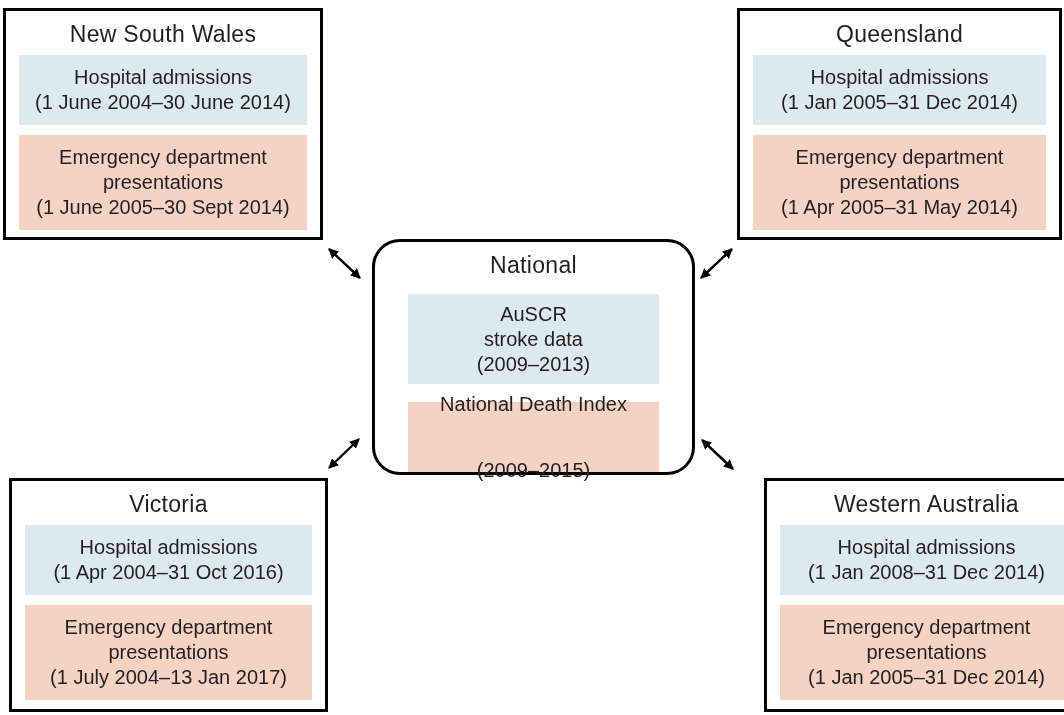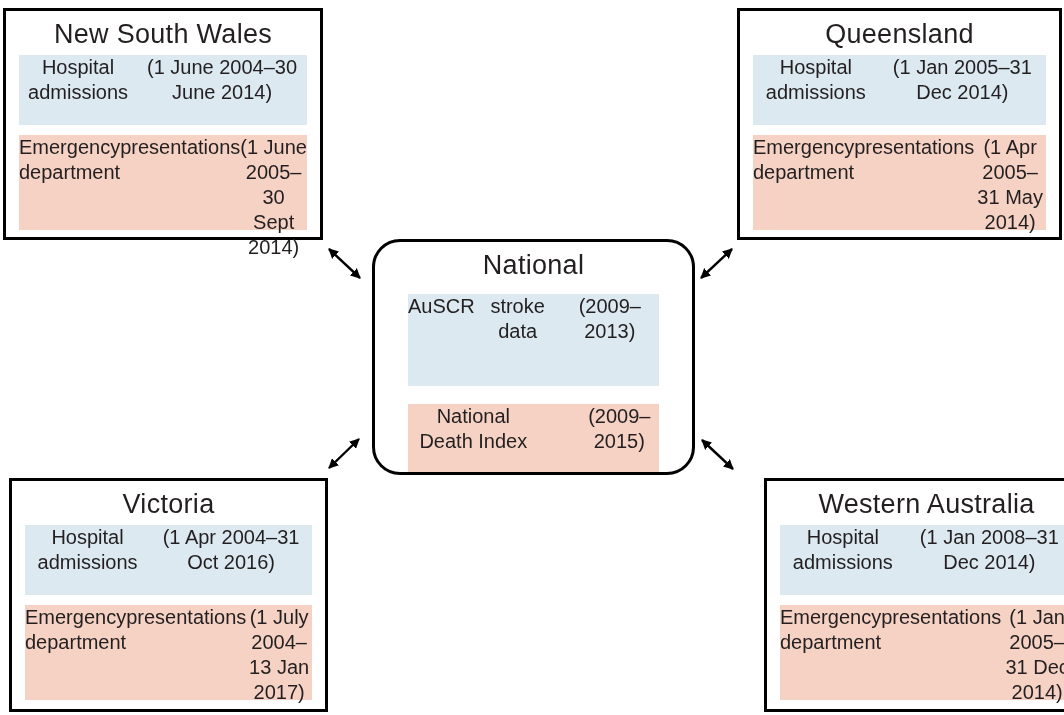--- a/index.html
+++ b/index.html
@@ -25,29 +25,30 @@
     position: absolute;
     box-sizing: border-box;
     border: 3px solid var(--border, #000);
     background: #ffffff;
     display: flex;
     flex-direction: column;
   }
   .title {
     margin: 0;
     padding: 9px 0 7px;
-    font-size: 27px;
+    font-size: 23px;
     font-weight: 400;
     text-align: center;
     letter-spacing: 0.3px;
     line-height: 28px;
   }
   .dataset {
     margin: 0 13px;
     display: flex;
+    flex-direction: column;
     justify-content: center;
     text-align: center;
     font-size: 20px;
     line-height: 25px;
   }
   .dataset.hospital { background: var(--hospital-fill, #dce9f1); }
   .dataset.emergency { background: var(--emergency-fill, #f5d2c4); margin-top: 10px; }
   .state .hospital { height: 70px; }
   .state .emergency { height: 95px; }
   .national-box .hospital { height: 95px; margin: 8px 33px; }

